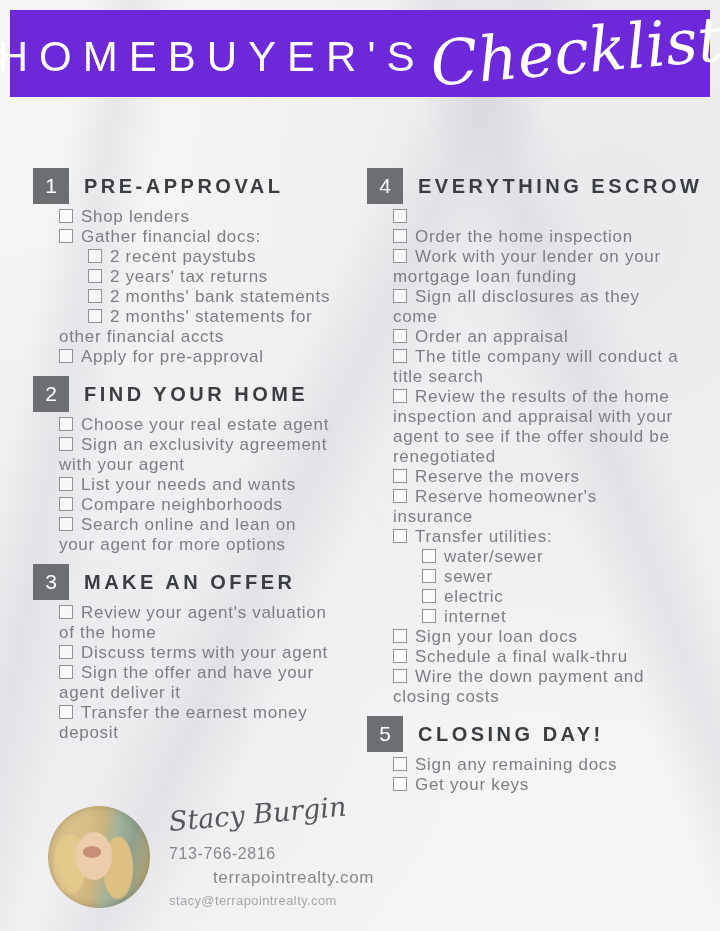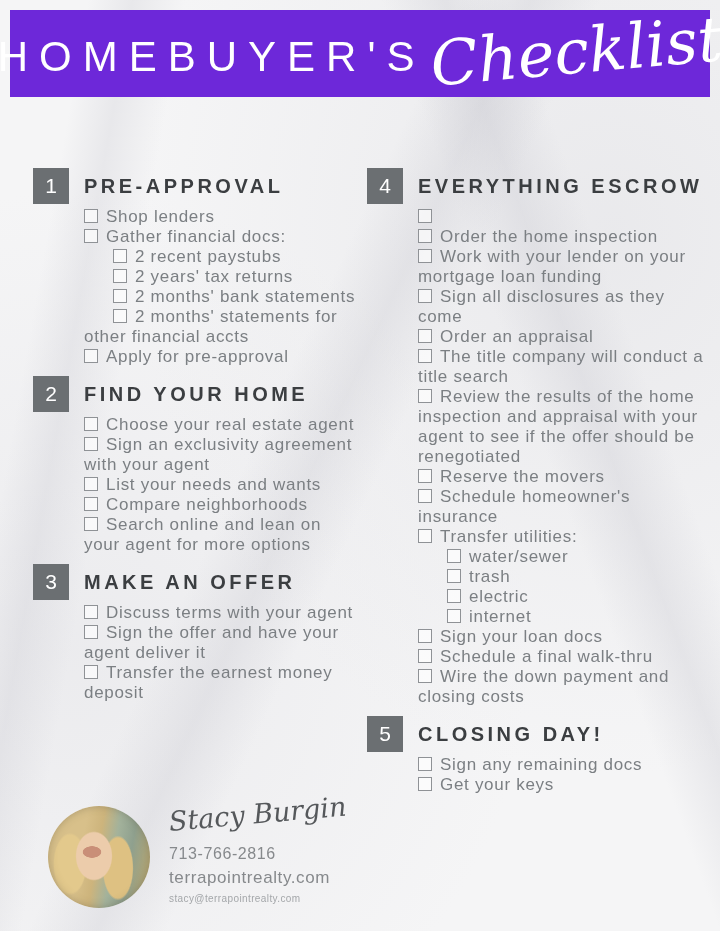--- a/index.html
+++ b/index.html
@@ -43,21 +43,21 @@
   .section-head { display:flex; align-items:center; height:36px; margin-bottom:3px; }
   .badge {
     flex:0 0 36px; width:36px; height:36px; background:#6b6f72;
     color:#fff; font-size:21px; display:flex; align-items:center; justify-content:center;
   }
   .section-title {
     margin-left:15px; font-size:20px; font-weight:bold;
     letter-spacing:3.5px; color:#3b3e41; white-space:nowrap;
   }
   .items {
-    margin-left:51px; font-size:17px; line-height:20px;
+    margin-left:26px; font-size:17px; line-height:20px;
     color:#7b7f83; letter-spacing:0.7px;
   }
   .col-left  .items { width:274px; }
   .col-right .items { width:288px; }
   .item.sub { text-indent:29px; }
   .checkbox {
     display:inline-block; width:12px; height:12px;
     border:1.6px solid #8f9296; background:rgba(255,255,255,0.65);
     margin-right:8px; vertical-align:-1px;
   }
@@ -74,22 +74,22 @@
       linear-gradient(100deg, #d8c08a 0 34%, #cdb47c 48%, #a3b29b 62%, #8fa08e 76%, #c2a96b 100%);
     box-shadow: inset 0 0 8px rgba(90,80,60,0.35);
   }
   .footer-info { position:absolute; left:169px; top:806px; }
   .agent-name {
     font-family:"DejaVu Serif", serif; font-style:italic;
     font-size:27px; color:#55585b; transform:rotate(-5deg);
     transform-origin:left center; margin-bottom:4px;
   }
   .agent-phone   { font-size:16px; color:#86898c; letter-spacing:0.6px; margin-top:8px; }
-  .agent-website { font-size:17px; color:#86898c; letter-spacing:0.6px; margin-top:5px; }
-  .agent-email   { font-size:10px; color:#a4a7aa; letter-spacing:0.4px; margin-top:5px; }
+  .agent-website { font-size:17px; color:#86898c; letter-spacing:0.6px; margin-top:5px;margin-left:44px; }
+  .agent-email   { font-size:13px; color:#a4a7aa; letter-spacing:0.4px; margin-top:5px; }
 </style>
 </head>
 <body>
 
 <div class="page">
 
   <div class="header-band">
     <span class="header-title">HOMEBUYER'S</span>
     <span class="header-script">Checklist</span>
   </div>
@@ -124,20 +124,21 @@
           <div class="item"><span class="checkbox"></span><span>Search online and lean on your agent for more options</span></div>
         </div>
     </div>
 
     <div class="section">
       <div class="section-head">
         <div class="badge">3</div>
         <div class="section-title">MAKE AN OFFER</div>
       </div>
       <div class="items">
+          <div class="item"><span class="checkbox"></span><span>Review your agent's valuation of the home</span></div>
           <div class="item"><span class="checkbox"></span><span>Discuss terms with your agent</span></div>
           <div class="item"><span class="checkbox"></span><span>Sign the offer and have your agent deliver it</span></div>
           <div class="item"><span class="checkbox"></span><span>Transfer the earnest money deposit</span></div>
         </div>
     </div>
   </div>
   <div class="col-right">
     <div class="section">
       <div class="section-head">
         <div class="badge">4</div>
@@ -145,24 +146,24 @@
       </div>
       <div class="items">
           <div class="item"><span class="checkbox"></span></div>
           <div class="item"><span class="checkbox"></span><span>Order the home inspection</span></div>
           <div class="item"><span class="checkbox"></span><span>Work with your lender on your mortgage loan funding</span></div>
           <div class="item"><span class="checkbox"></span><span>Sign all disclosures as they come</span></div>
           <div class="item"><span class="checkbox"></span><span>Order an appraisal</span></div>
           <div class="item"><span class="checkbox"></span><span>The title company will conduct a title search</span></div>
           <div class="item"><span class="checkbox"></span><span>Review the results of the home inspection and appraisal with your agent to see if the offer should be renegotiated</span></div>
           <div class="item"><span class="checkbox"></span><span>Reserve the movers</span></div>
-          <div class="item"><span class="checkbox"></span><span>Schedule homeowner's insurance</span></div>
+          <div class="item"><span class="checkbox"></span><span>Reserve homeowner's insurance</span></div>
           <div class="item"><span class="checkbox"></span><span>Transfer utilities:</span></div>
           <div class="item sub"><span class="checkbox"></span><span>water/sewer</span></div>
-          <div class="item sub"><span class="checkbox"></span><span>trash</span></div>
+          <div class="item sub"><span class="checkbox"></span><span>sewer</span></div>
           <div class="item sub"><span class="checkbox"></span><span>electric</span></div>
           <div class="item sub"><span class="checkbox"></span><span>internet</span></div>
           <div class="item"><span class="checkbox"></span><span>Sign your loan docs</span></div>
           <div class="item"><span class="checkbox"></span><span>Schedule a final walk-thru</span></div>
           <div class="item"><span class="checkbox"></span><span>Wire the down payment and closing costs</span></div>
         </div>
     </div>
 
     <div class="section">
       <div class="section-head">

